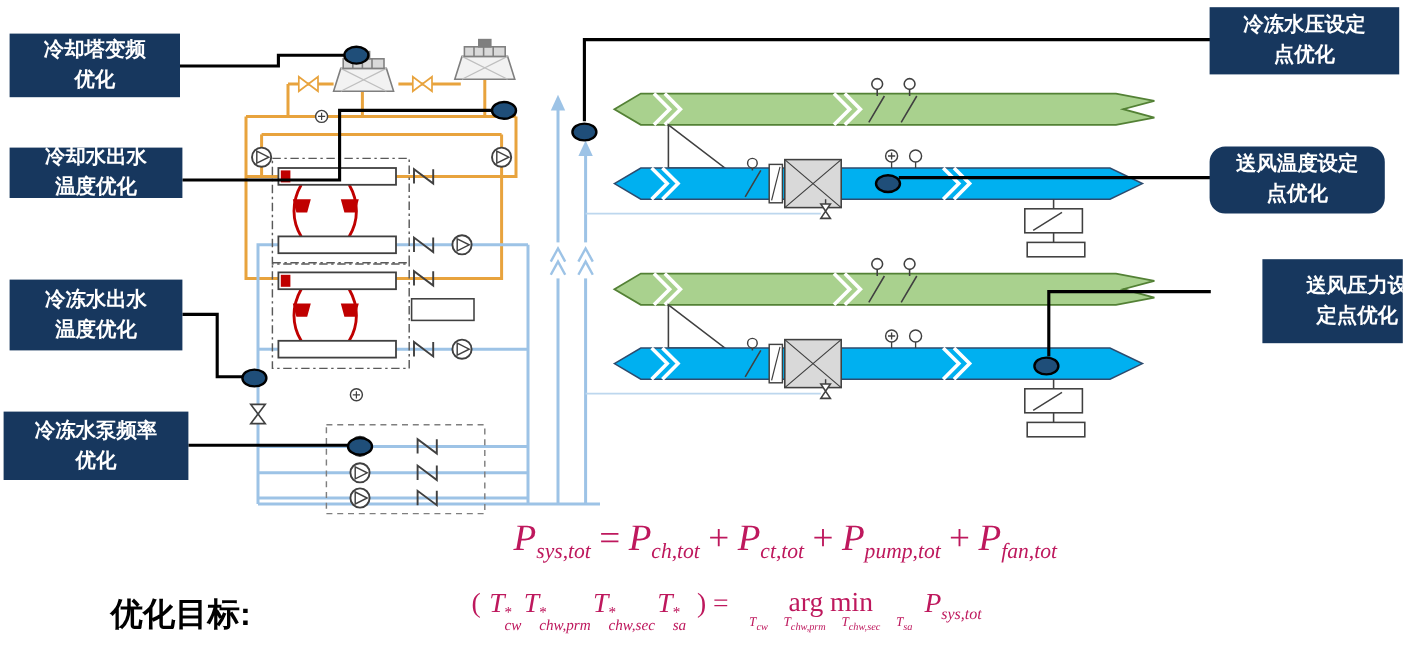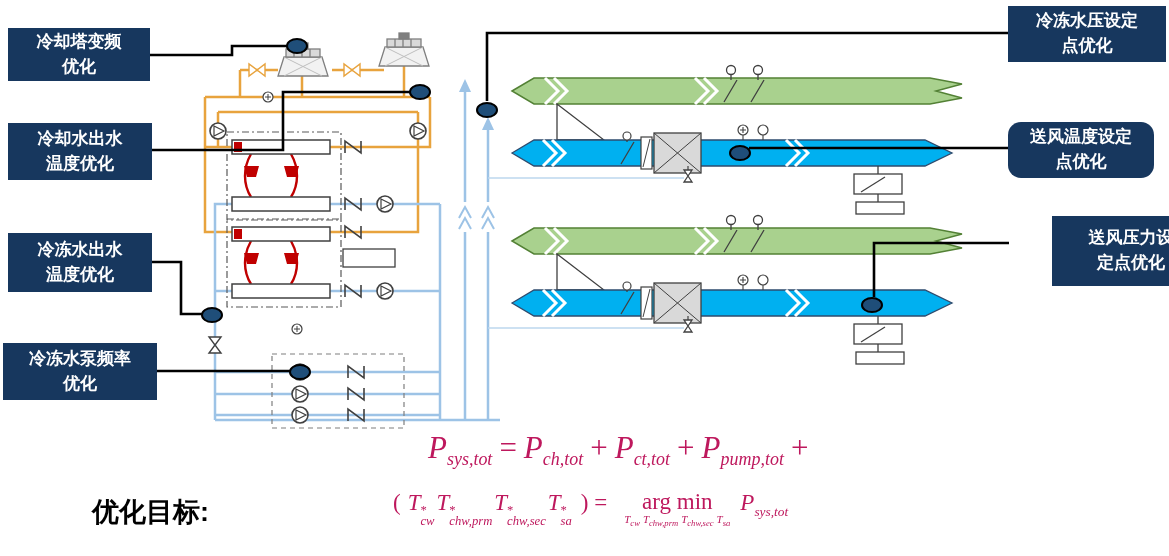--- a/index.html
+++ b/index.html
@@ -29,21 +29,21 @@
   .mo { margin:0 7px; font-style:normal; }
   .mt { white-space:nowrap; }
 
   .tstack { display:inline-flex; flex-direction:column; align-items:flex-start;
             font-size:55%; line-height:0.85; vertical-align:-0.35em; margin-right:2px; }
   .tstack .st-sup { font-style:normal; }
   .tstack .st-sub { font-style:italic; }
 
   .argmin { display:inline-flex; flex-direction:column; align-items:center; margin:0 10px;text-align:right; }
   .am-top { font-style:normal; font-size:23px; line-height:1; }
-  .am-under { font-size:11px; font-style:italic; line-height:1.1; display:flex; gap:3px; white-space:nowrap; }
+  .am-under { font-size:11px; font-style:italic; line-height:1.1; display:flex; gap:13px; white-space:nowrap; }
   .am-under sub { font-size:78%; font-style:italic; }
 </style>
 </head>
 <body>
 
 <svg id="diagram-svg" width="1169" height="556" viewBox="0 0 1169 556">
   <defs>
     <g id="pump">
       <circle r="8" fill="#fff" stroke="#404040" stroke-width="1.6"></circle>
       <path d="M-4,-5 L6,0 L-4,5 Z" fill="#fff" stroke="#404040" stroke-width="1.2"></path>
@@ -198,21 +198,21 @@
     <ellipse cx="212" cy="315" rx="10" ry="7"></ellipse>
     <ellipse cx="300" cy="372" rx="10" ry="7"></ellipse>
     <ellipse cx="487" cy="110" rx="10" ry="7"></ellipse>
     <ellipse cx="740" cy="153" rx="10" ry="7"></ellipse>
     <ellipse cx="872" cy="305" rx="10" ry="7"></ellipse>
   </g>
 </svg>
 
 <div class="callout" style="left:8px;top:28px;width:142px;height:53px;">冷却塔变频
 优化</div>
-<div class="callout" style="left:8px;top:123px;width:144px;height:57px;">冷却水出水
+<div class="callout" style="left:8px;top:123px;width:144px;height:42px;">冷却水出水
 温度优化</div>
 <div class="callout" style="left:8px;top:233px;width:144px;height:59px;">冷冻水出水
 温度优化</div>
 <div class="callout" style="left:3px;top:343px;width:154px;height:57px;">冷冻水泵频率
 优化</div>
 <div class="callout" style="left:1008px;top:6px;width:158px;height:56px;">冷冻水压设定
 点优化</div>
 <div class="callout" style="left:1008px;top:122px;width:146px;height:56px;border-radius:13px;">送风温度设定
 点优化</div>
 <div class="callout" style="left:1008px;top:216px;width:158px;height:70px;margin-left:44px;">送风压力设
@@ -222,20 +222,21 @@
 
 <div class="eq eq1">
   <span class="mt"><i class="mv">P</i><sub>sys,tot</sub></span>
   <span class="mo">=</span>
   <span class="mt"><i class="mv">P</i><sub>ch,tot</sub></span>
   <span class="mo">+</span>
   <span class="mt"><i class="mv">P</i><sub>ct,tot</sub></span>
   <span class="mo">+</span>
   <span class="mt"><i class="mv">P</i><sub>pump,tot</sub></span>
   <span class="mo">+</span>
+  <span class="mt"><i class="mv">P</i><sub>fan,tot</sub></span>
 </div>
 
 <div class="eq eq2">
   <span class="mo">(</span>
   <span class="mt"><i class="mv">T</i><span class="tstack">
         <span class="st-sup">*</span>
         <span class="st-sub">cw</span>
       </span></span>
   <span class="mt"><i class="mv">T</i><span class="tstack">
         <span class="st-sup">*</span>

